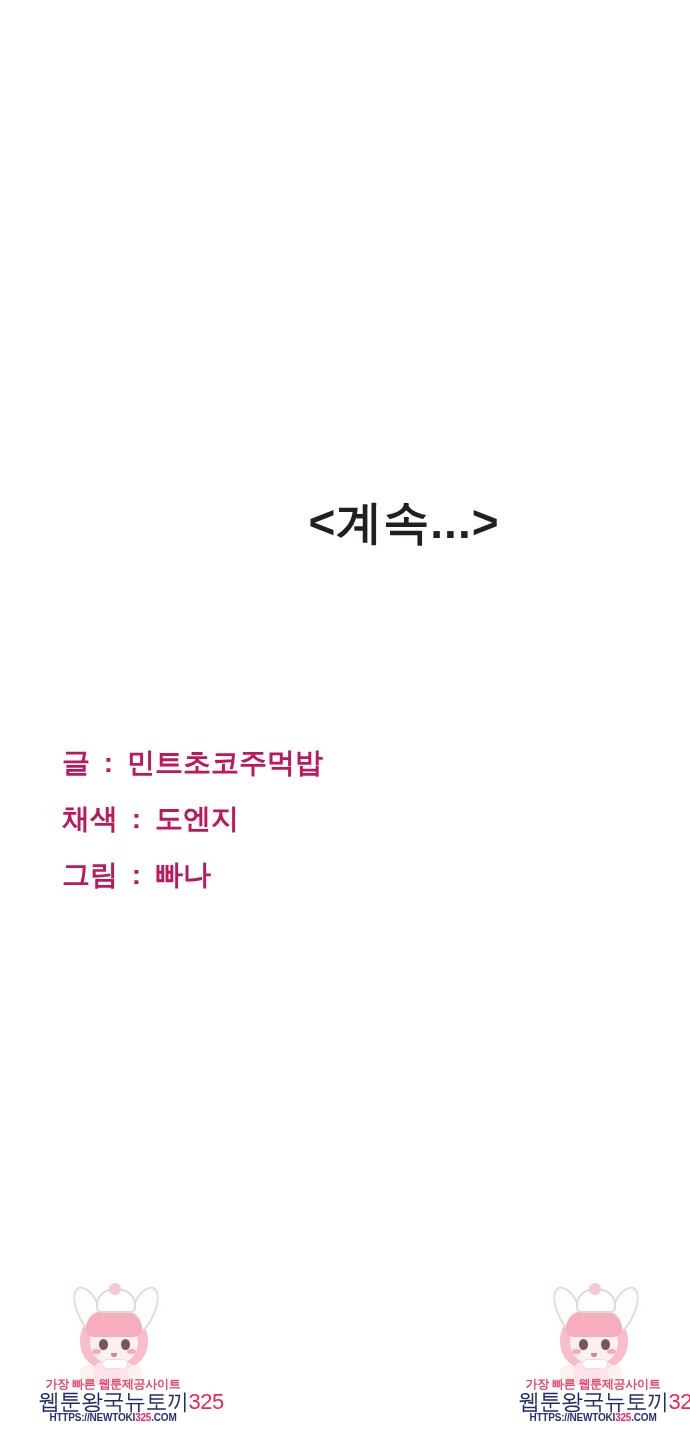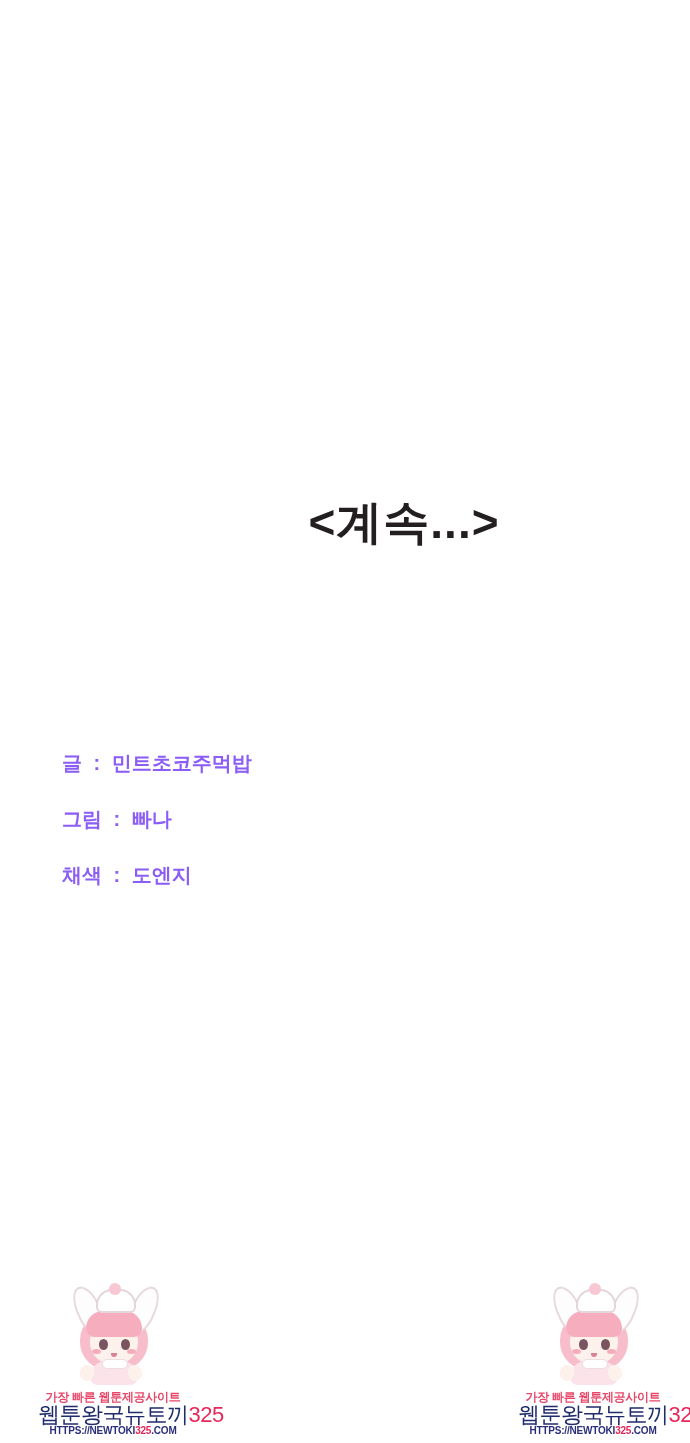--- a/index.html
+++ b/index.html
@@ -37,23 +37,23 @@
   }
 
   
   .credits {
     position: absolute;
     left: 62px;
     top: 735px;
     width: 500px;
   }
   .credit-row {
-    font-size: 20px;
+    font-size: 28px;
     font-weight: bold;
-    color: #8b5cf6;
+    color: #be185d;
     line-height: 56px;
     white-space: nowrap;
   }
   .credit-row .role {
     display: inline-block;
   }
   .credit-row .sep {
     display: inline-block;
     padding: 0 6px;
   }
@@ -211,21 +211,21 @@
     background: #fdf1ec;
     border-radius: 8px;
   }
   .wm-arm.l { left: 14px; transform: rotate(16deg); }
   .wm-arm.r { left: 62px; transform: rotate(-16deg); }
 
   
   .wm-lines {
     position: absolute;
     left: 0;
-    top: 107px;
+    top: 94px;
     width: 150px;
     text-align: center;
   }
   .wm-line1 {
     font-size: 12px;
     font-weight: bold;
     color: #e8496b;
     letter-spacing: -0.3px;
     line-height: 15px;
     text-shadow: 0 0 1px #ffffff;
@@ -266,29 +266,29 @@
 
   <div class="credits">
 
     <div class="credit-row">
       <span class="role">글</span>
       <span class="sep">:</span>
       <span class="name">민트초코주먹밥</span>
     </div>
 
     <div class="credit-row">
+      <span class="role">채색</span>
+      <span class="sep">:</span>
+      <span class="name">도엔지</span>
+    </div>
+
+    <div class="credit-row">
       <span class="role">그림</span>
       <span class="sep">:</span>
       <span class="name">빠나</span>
-    </div>
-
-    <div class="credit-row">
-      <span class="role">채색</span>
-      <span class="sep">:</span>
-      <span class="name">도엔지</span>
     </div>
 
 
     <div class="credits-gap"></div>
 
 
   </div>
 
   <div class="watermark left">
     <div class="wm-art">

